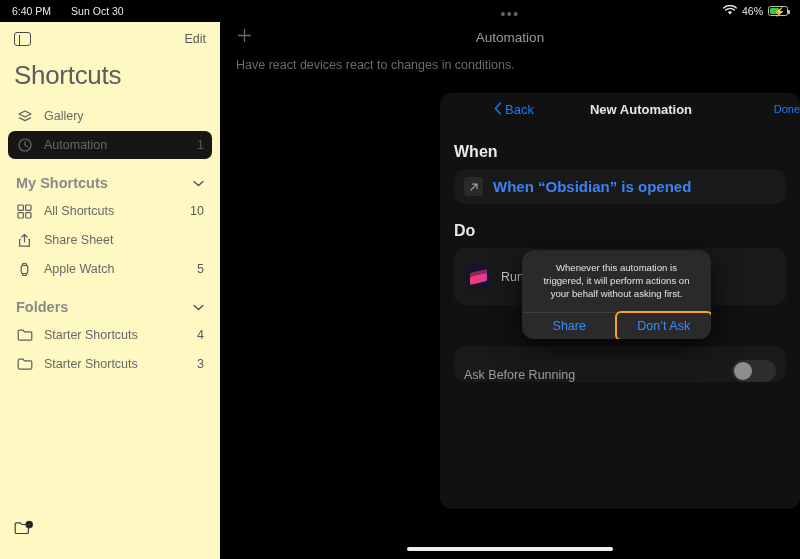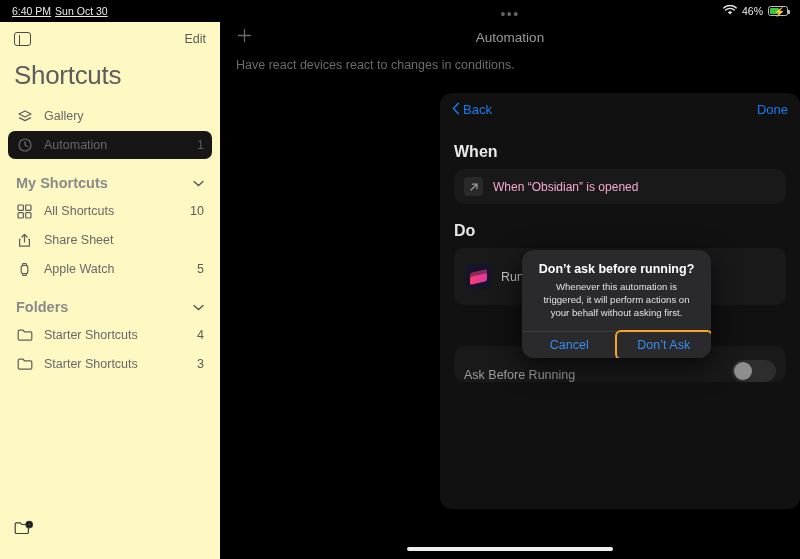--- a/index.html
+++ b/index.html
@@ -11,21 +11,21 @@
     -webkit-font-smoothing:antialiased;
   }
   #screen{ position:relative; width:800px; height:559px; background:#000; }
 
   
   .statusbar{
     position:absolute; top:0; left:0; width:800px; height:22px;
     display:flex; align-items:center; color:#e8e8e8; font-size:10.5px;
     padding:0 12px;
   }
-  .sb-left{ display:flex; align-items:flex-end; gap:4px;text-decoration:underline; }
+  .sb-left{ display:flex; align-items:flex-end; gap:20px; }
   .sb-right{ position:absolute; right:12px; top:0; height:22px;
              display:flex; align-items:center; gap:5px;justify-content:center; }
   .sb-batt-txt{ font-size:10.5px; color:#e8e8e8; }
   .wifi-ico{ display:block; }
   .batt{
     width:20px; height:10px; border:1px solid #bdbdbd; border-radius:2.5px;
     position:relative; display:flex; align-items:center; padding:1px;
   }
   .batt::after{
     content:""; position:absolute; right:-3px; top:3px;
@@ -90,41 +90,41 @@
     justify-content:flex-end; padding-right:11px;
   }
   .bg-card .chev{ color:#4a4a4a; font-size:14px; }
 
   
   .sheet{
     position:absolute; left:220px; top:71px; width:360px; height:416px;
     background:#111111; border-radius:12px;
   }
   .sheet-nav{
-    height:32px; display:flex; align-items:center; padding:0 12px; position:relative;
+    height:32px; display:flex; align-items:center; padding:0 12px; position:relative;margin-left:42px;
   }
   .nav-back{ display:flex; align-items:center; gap:3px; color:#1a7bf0; font-size:13px; }
   .nav-back .c{ font-size:15px; line-height:13px; margin-top:-1px;}
   .nav-title{
     position:absolute; left:0; right:0; text-align:center; color:#e6e6e6;
     font-size:13px; font-weight:600; pointer-events:none;
   }
-  .nav-done{ position:absolute; right:12px; color:#1a7bf0; font-size:13px; }
+  .nav-done{ position:absolute; right:0; color:#1a7bf0; font-size:11px; }
 
   .sec-hdr{ color:#e8e8e8; font-size:16px; font-weight:bold; padding:18px 14px 8px 14px; }
   .row-card{
     margin:0 14px; background:#191919; border-radius:10px; height:35px;
     display:flex; align-items:center; padding:0 10px; gap:10px;
   }
   .when-ico{
     width:19px; height:19px; background:#2a2a2a; border-radius:4px;
     display:flex; align-items:center; justify-content:center;
     color:#9b9b9b; font-size:12px; line-height:12px;
   }
-  .row-text{ color:#f9a8d4; font-size:12px; }
+  .row-text{ color:#3b82f6; font-size:15px;font-weight:bold; }
 
   .do-card{
     margin:0 14px; background:#191919; border-radius:10px; height:57px;
     display:flex; align-items:center; padding:0 12px; gap:10px;
   }
   .app-ico{
     width:25px; height:25px; border-radius:6px; flex:0 0 25px;
     background:#14142b; position:relative; overflow:hidden;
   }
   .app-ico .l1,.app-ico .l2{
@@ -347,20 +347,21 @@
 
       <div class="sheet-nav">
         <span class="nav-back">
           <span class="c">
             <svg width="8" height="13" viewBox="0 0 8 13">
                 <path d="M6.4 1.2 L1.4 6.5 L6.4 11.8" stroke="#1a7bf0" stroke-width="1.5" fill="none" stroke-linecap="round" stroke-linejoin="round"></path>
               </svg>
           </span>
           <span>Back</span>
         </span>
+        <span class="nav-title">New Automation</span>
         <span class="nav-done">Done</span>
       </div>
 
       <div class="sec-hdr">When</div>
 
       <div class="row-card">
         <span class="when-ico">
           <svg width="12" height="12" viewBox="0 0 12 12">
             <path d="M3 9 L9 3 M4.4 3 H9 V7.6" stroke="#9b9b9b" stroke-width="1.25" fill="none" stroke-linecap="round" stroke-linejoin="round"></path>
           </svg>
@@ -382,25 +383,24 @@
         <span class="toggle-label">Ask Before Running</span>
         <span class="switch">
           <span class="knob"></span>
         </span>
       </div>
 
     </div>
 
     <div class="alert">
       <div class="alert-body">
-        <div class="alert-title">Don’t ask before running?</div>
         <div class="alert-msg">Whenever this automation is triggered, it will perform actions on your behalf without asking first.</div>
       </div>
       <div class="alert-actions">
-        <div class="alert-btn">Cancel</div>
+        <div class="alert-btn">Share</div>
         <div class="alert-btn focused">Don’t Ask</div>
       </div>
     </div>
 
     <div class="home-ind"></div>
   </div>
 
 </div>
 
 </body></html>

